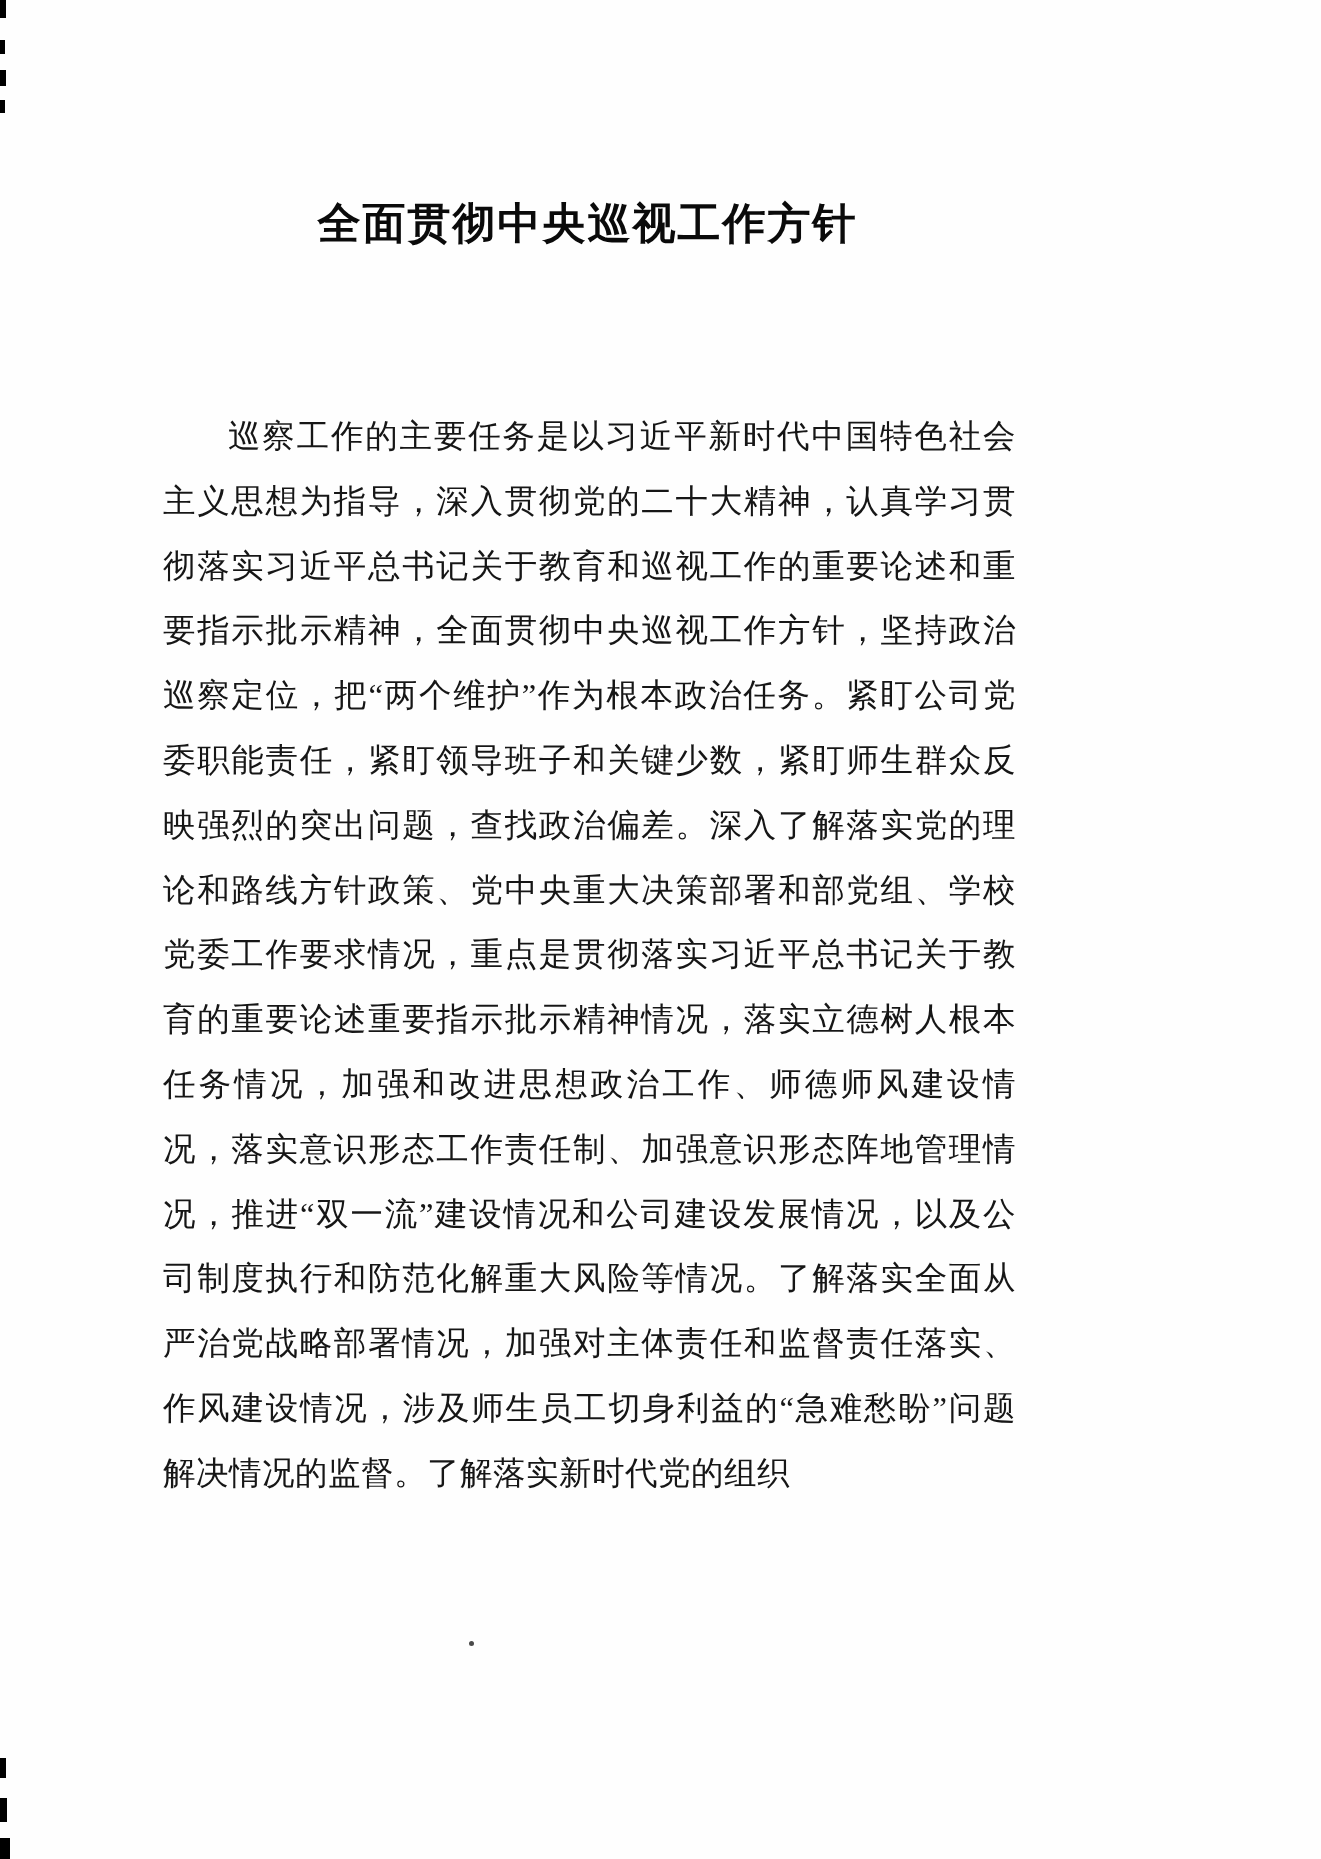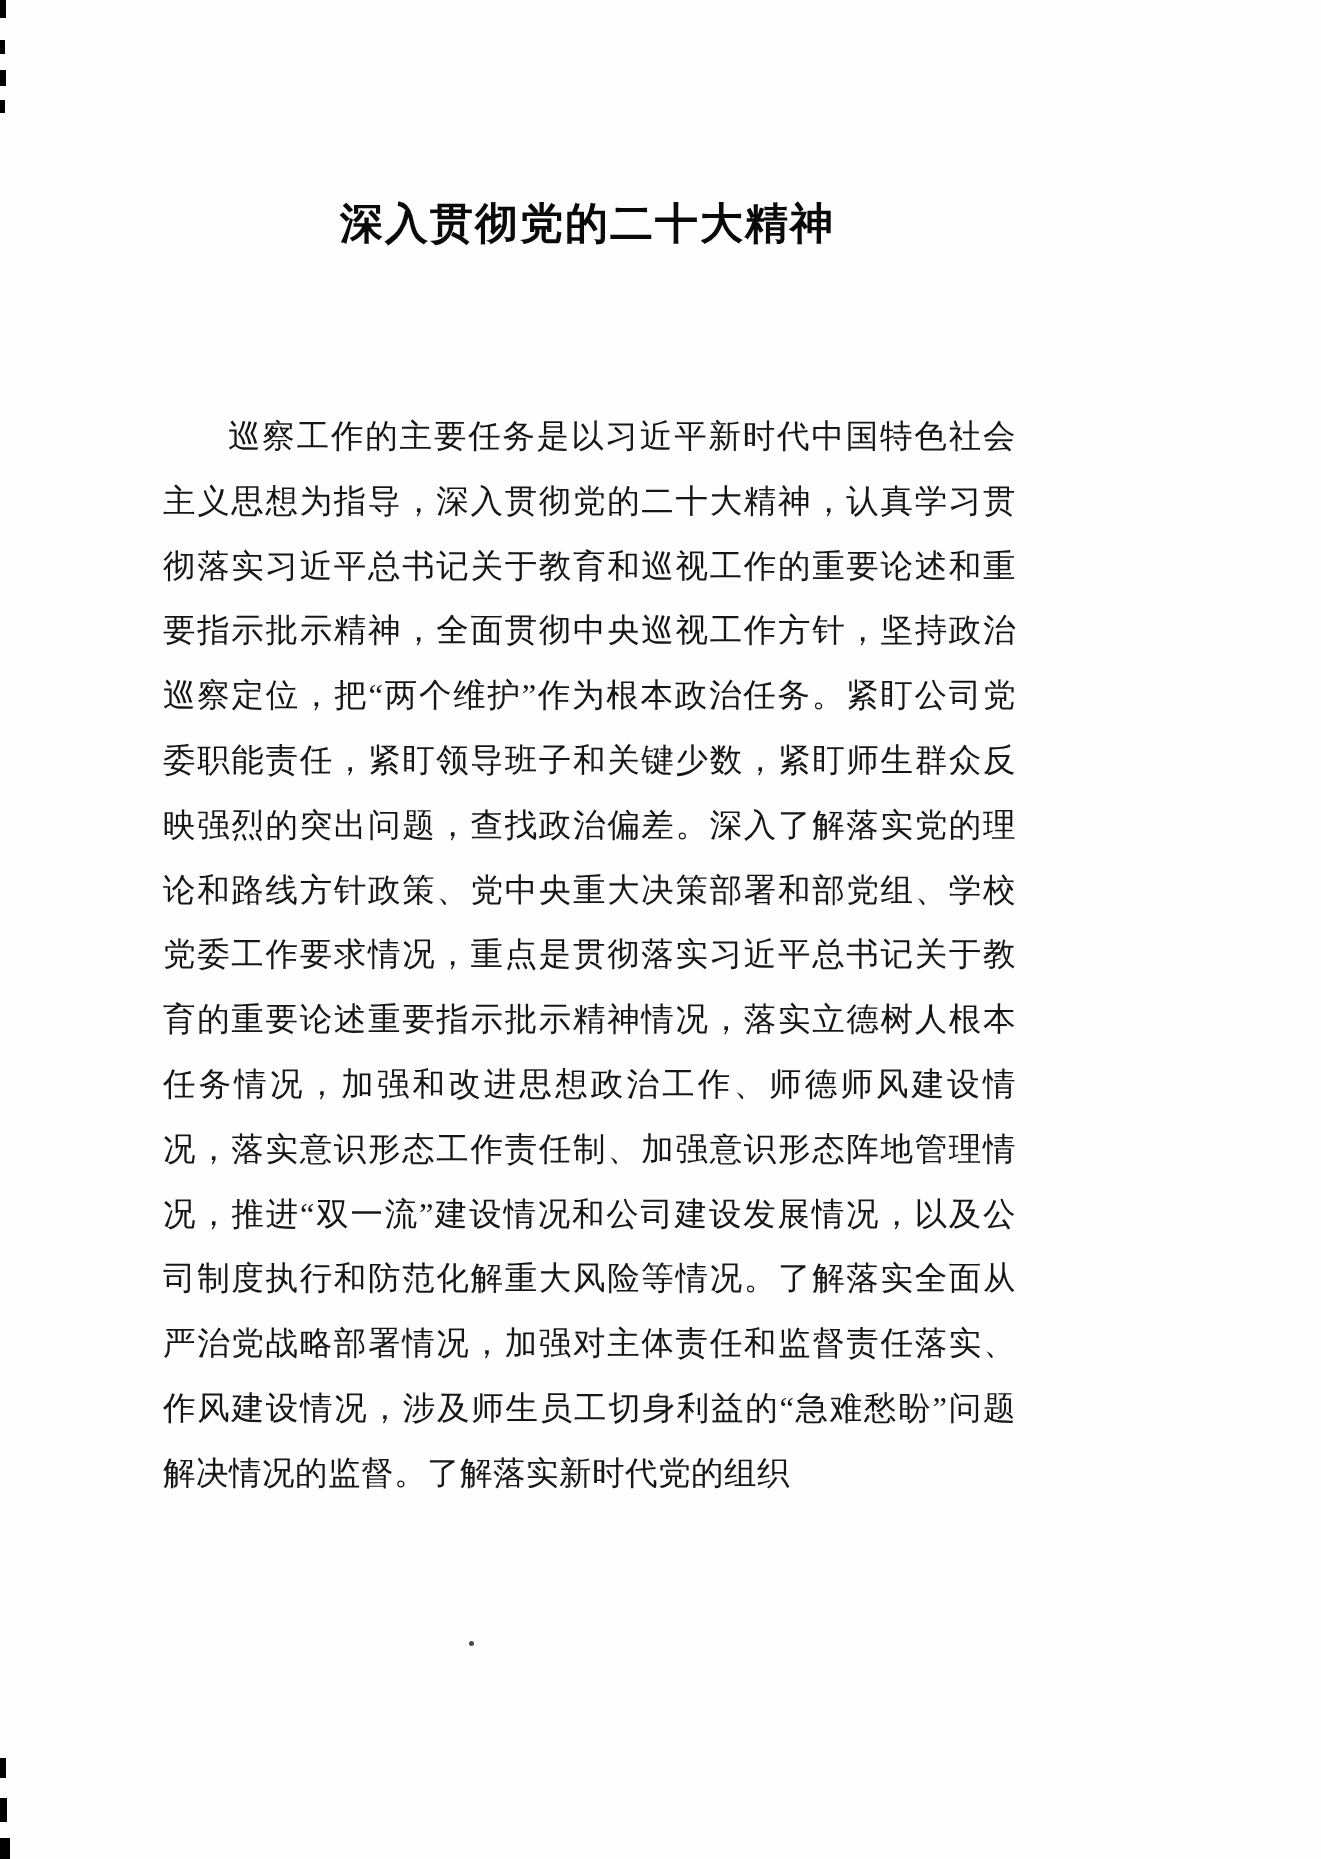--- a/index.html
+++ b/index.html
@@ -68,20 +68,20 @@
   <div class="mark" style="left:0; top:8;    width:6px;  height:18px;"></div>
   <div class="mark" style="left:0; top:40px;  width:5px;  height:14px;"></div>
   <div class="mark" style="left:0; top:70px;  width:6px;  height:16px;"></div>
   <div class="mark" style="left:0; top:100px; width:5px;  height:13px;"></div>
   <div class="mark" style="left:0; top:1758px; width:6px;  height:20px;"></div>
   <div class="mark" style="left:0; top:1798px; width:7px;  height:24px;"></div>
   <div class="mark" style="left:0; top:1838px; width:10px; height:21px;"></div>
   <div class="speck" style="left:469px; top:1641px; width:5px; height:5px;"></div>
 
   <h1 class="doc-title">
-    <span class="title-line">深入贯彻党的二十大精神</span>
+    <span class="title-line">全面贯彻中央巡视工作方针</span>
   </h1>
 
   <div class="doc-body">
     <p>巡察工作的主要任务是以习近平新时代中国特色社会主义思想为指导，深入贯彻党的二十大精神，认真学习贯彻落实习近平总书记关于教育和巡视工作的重要论述和重要指示批示精神，全面贯彻中央巡视工作方针，坚持政治巡察定位，把“两个维护”作为根本政治任务。紧盯公司党委职能责任，紧盯领导班子和关键少数，紧盯师生群众反映强烈的突出问题，查找政治偏差。深入了解落实党的理论和路线方针政策、党中央重大决策部署和部党组、学校党委工作要求情况，重点是贯彻落实习近平总书记关于教育的重要论述重要指示批示精神情况，落实立德树人根本任务情况，加强和改进思想政治工作、师德师风建设情况，落实意识形态工作责任制、加强意识形态阵地管理情况，推进“双一流”建设情况和公司建设发展情况，以及公司制度执行和防范化解重大风险等情况。了解落实全面从严治党战略部署情况，加强对主体责任和监督责任落实、作风建设情况，涉及师生员工切身利益的“急难愁盼”问题解决情况的监督。了解落实新时代党的组织</p>
   </div>
 
 </div>
 
 </body></html>

